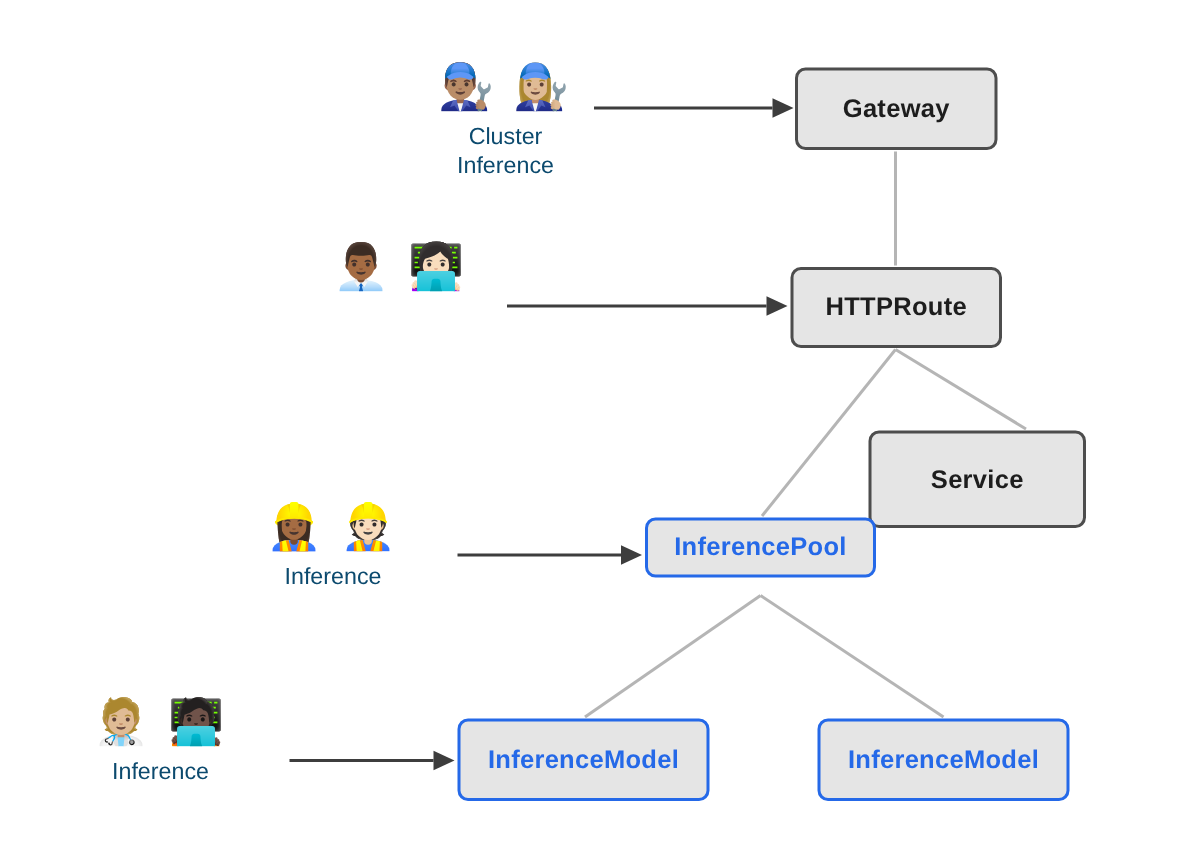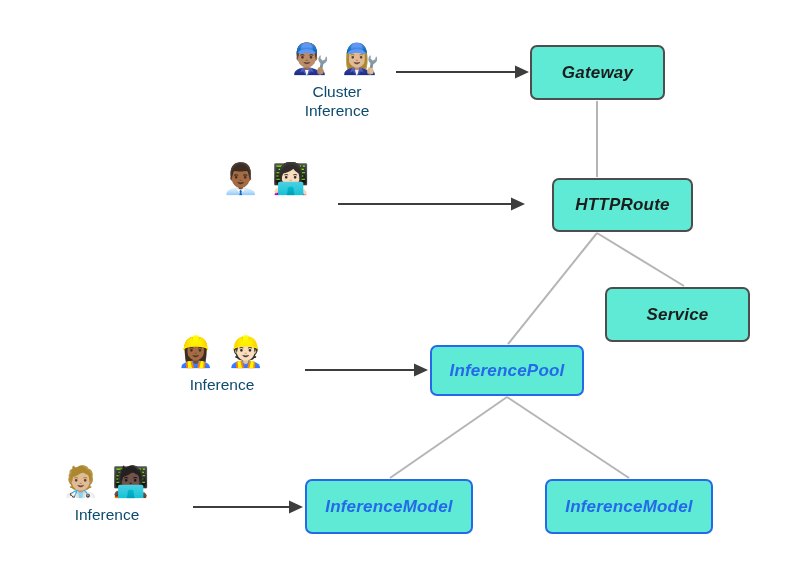--- a/index.html
+++ b/index.html
@@ -18,31 +18,30 @@
   #edges {
     position: absolute;
     left: 0;
     top: 0;
     width: 800px;
     height: 572px;
   }
   .node {
     position: absolute;
     box-sizing: border-box;
-    background: #5eead4;
+    background: #e5e5e5;
     border: 2px solid var(--core-border, #4d4d4d);
     border-radius: 7px;
     display: flex;
     align-items: center;
     justify-content: center;
     font-weight: bold;
     font-size: 17px;
     color: #1d1d1d;
     letter-spacing: 0.2px;
-    font-style: italic;
   }
   .node.ext {
     border-color: var(--accent, #2569e8);
     color: var(--accent, #2569e8);
   }
   .actor {
     position: absolute;
     display: flex;
     flex-direction: column;
     align-items: center;
@@ -55,23 +54,23 @@
     white-space: nowrap;
   }
   .actor .label {
     margin-top: 2px;
     font-size: 15.5px;
     line-height: 19px;
     color: #0c4a6e;
     white-space: nowrap;
   }
   #node-gateway        { left: 530px; top: 45px;  width: 135px; height: 55px; }
-  #node-httproute      { left: 552px; top: 178px; width: 141px; height: 54px; }
-  #node-service        { left: 605px; top: 287px; width: 145px; height: 55px; }
-  #node-inferencepool  { left: 430px; top: 345px; width: 154px; height: 51px; }
+  #node-httproute      { left: 527px; top: 178px; width: 141px; height: 54px; }
+  #node-service        { left: 579px; top: 287px; width: 145px; height: 65px; }
+  #node-inferencepool  { left: 430px; top: 345px; width: 154px; height: 40px; }
   #node-inferencemodel-1 { left: 305px; top: 479px; width: 168px; height: 55px; }
   #node-inferencemodel-2 { left: 545px; top: 479px; width: 168px; height: 55px; }
 
   #actor-cluster-operators    { left: 247px; top: 38px;  width: 180px; }
   #actor-application-developers { left: 177px; top: 158px; width: 180px; }
   #actor-inference-platform-owners { left: 122px; top: 331px; width: 200px; }
   #actor-inference-workload-owners { left: 7px;   top: 461px; width: 200px; }
 </style>
 </head>
 <body>

